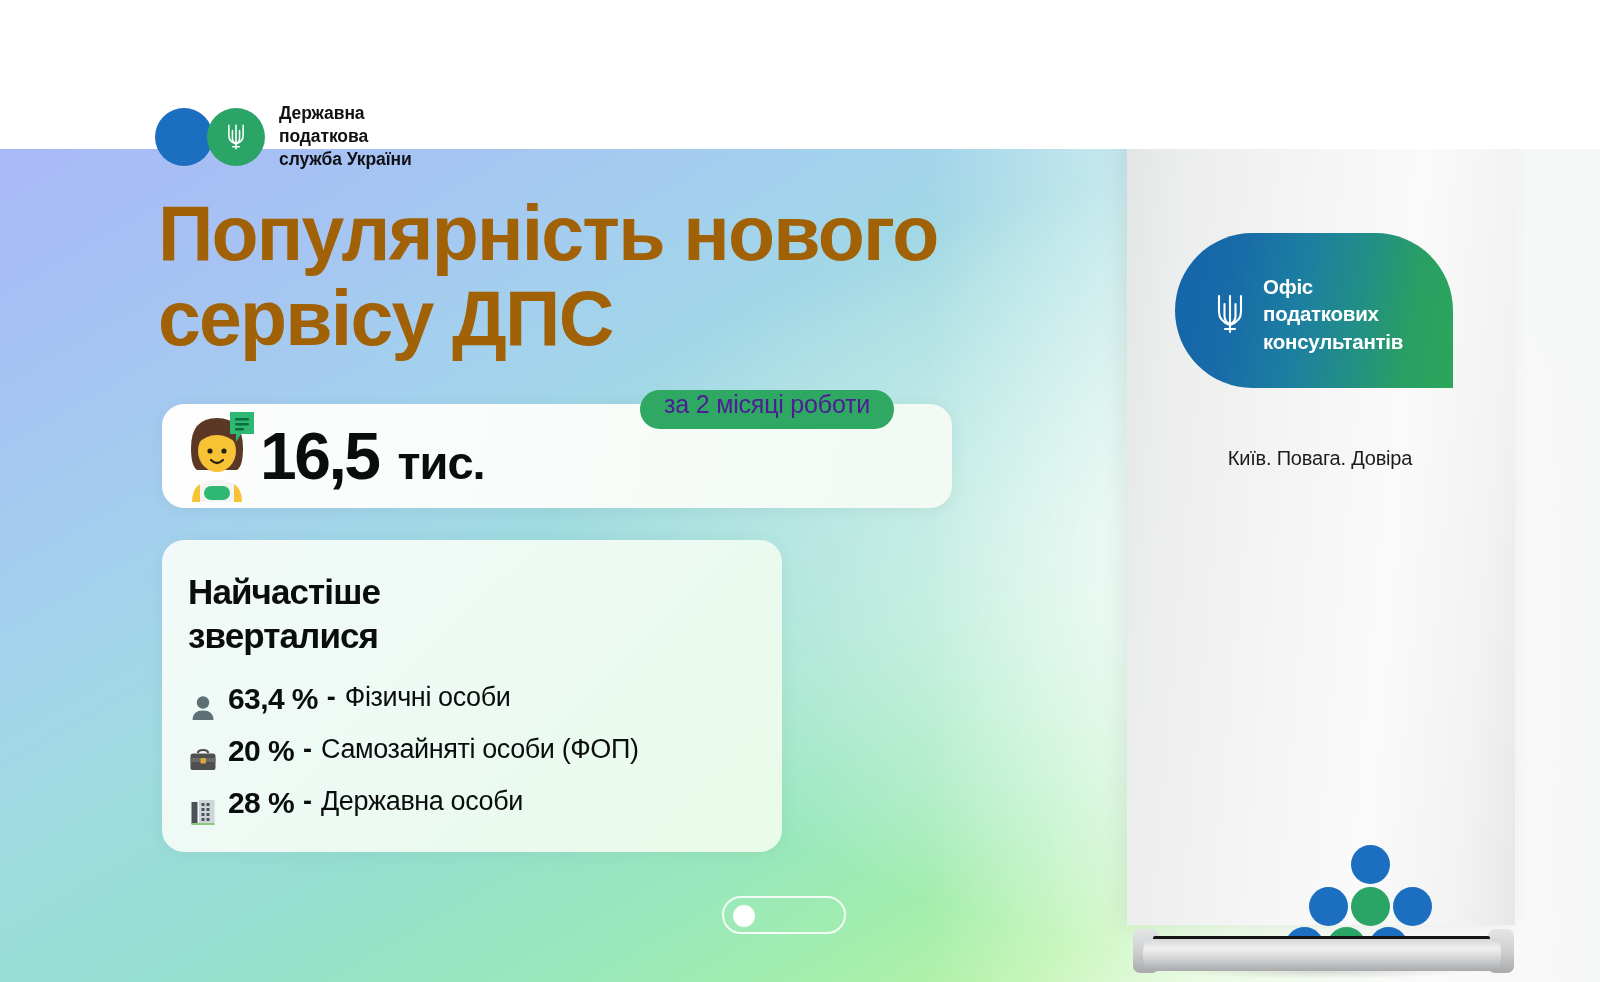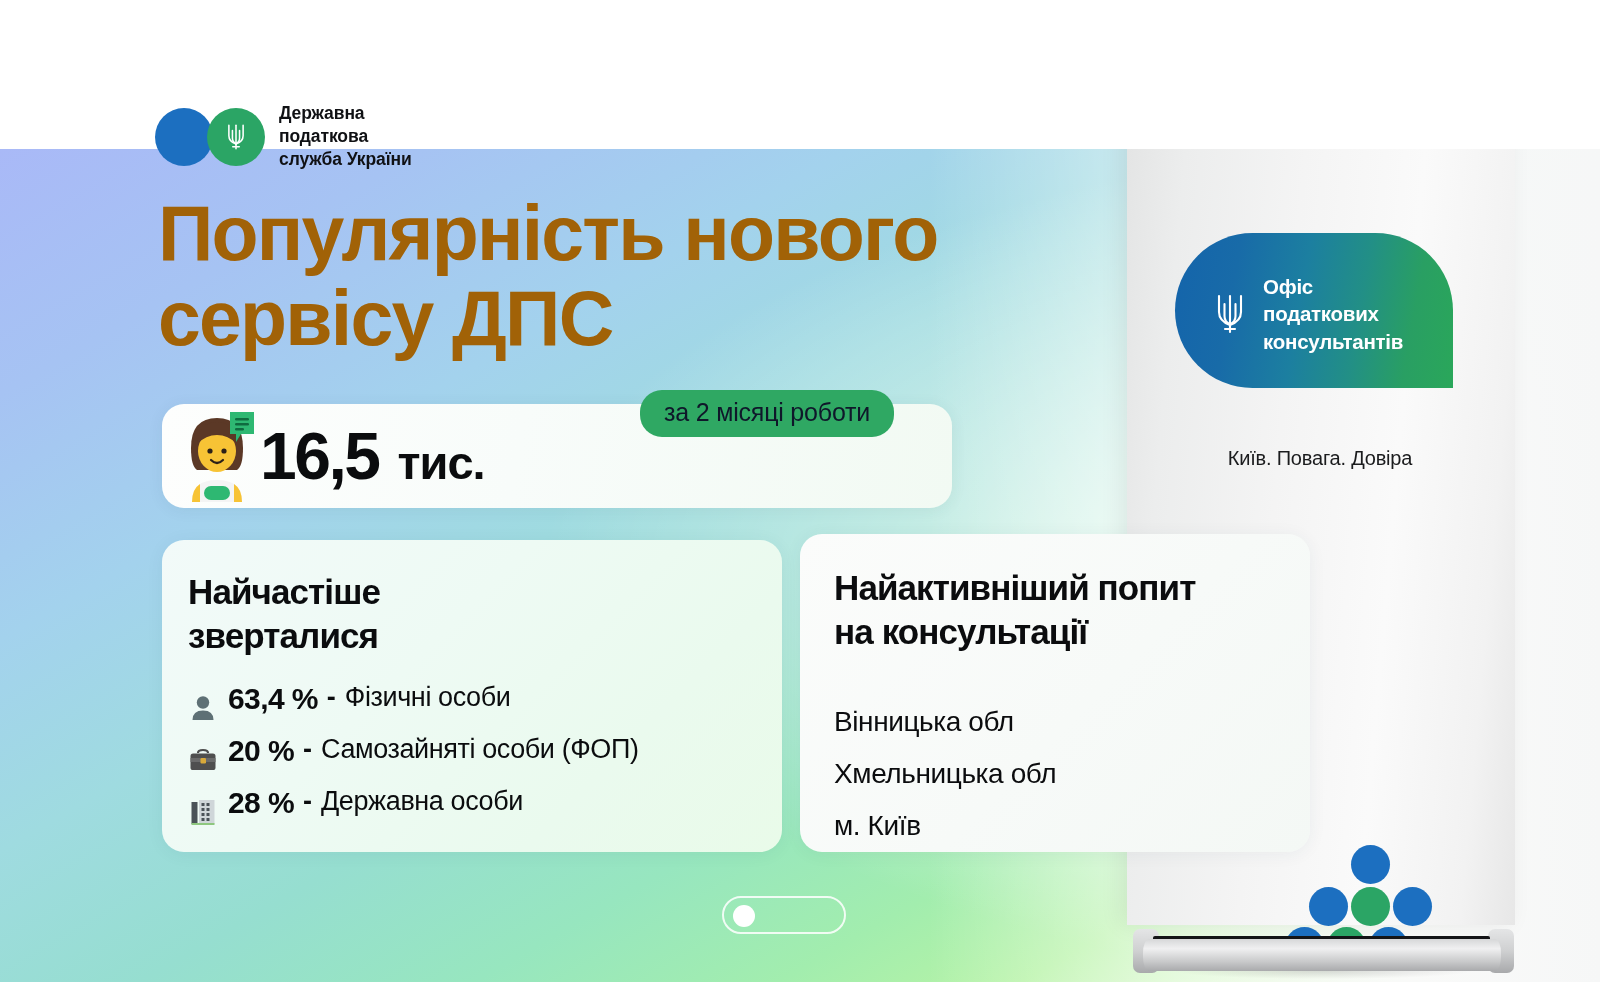--- a/index.html
+++ b/index.html
@@ -101,24 +101,24 @@
     color: #0b0c0e; line-height: 1; margin-left: 16px;
   }
   .hero-word {
     font-size: 47px; font-weight: 400; letter-spacing: -0.8px;
     color: #0b0c0e; line-height: 1; margin-left: 14px;
   }
 
   .period-badge {
     position: absolute; left: 640px; top: 390px;
     background: #2fa863;
-    color: #0f172a;
+    color: #4c1d95;
     font-size: 25px; font-weight: 500;
     letter-spacing: -0.2px;
-    padding: 8px 24px 10px 24px;
+    padding: 0 24px 10px 24px;
     border-radius: 22px;
     z-index: 5;
     white-space: nowrap;
   }
 
   
   .info-card {
     position: absolute;
     border-radius: 22px;
     z-index: 4;
@@ -417,27 +417,18 @@
           </svg>
         </span>
         <span class="stat-pct">28 %</span>
         <span class="stat-dash">-</span>
         <span class="stat-label">Державна особи</span>
       </div>
 
     </div>
   </div>
 
-  <div class="info-card card-right">
-    <div class="card-title">Найактивніший попит
-на консультації</div>
-    <div class="region-list">
-      <div class="region-row">Вінницька обл</div>
-      <div class="region-row">Хмельницька обл</div>
-      <div class="region-row">м. Київ</div>
-    </div>
-  </div>
 
   <div class="carousel-pill">
     <span class="carousel-dot"></span>
   </div>
 
 </div>
 
 </body></html>

